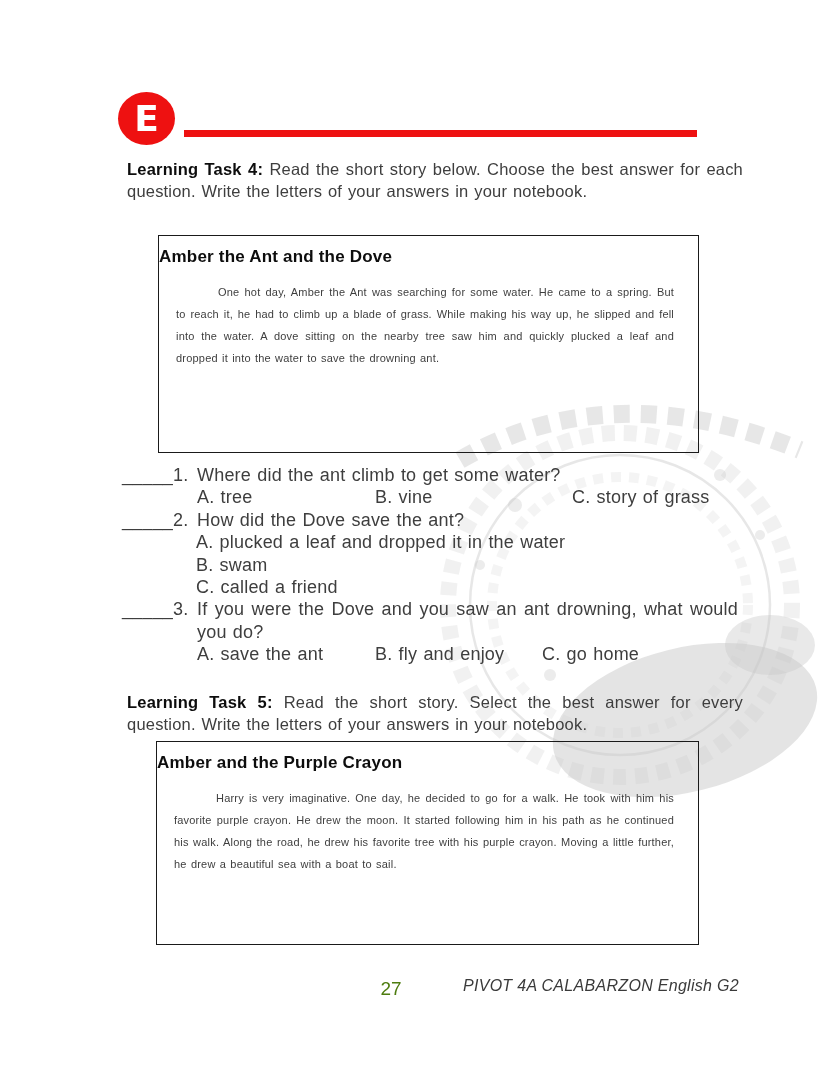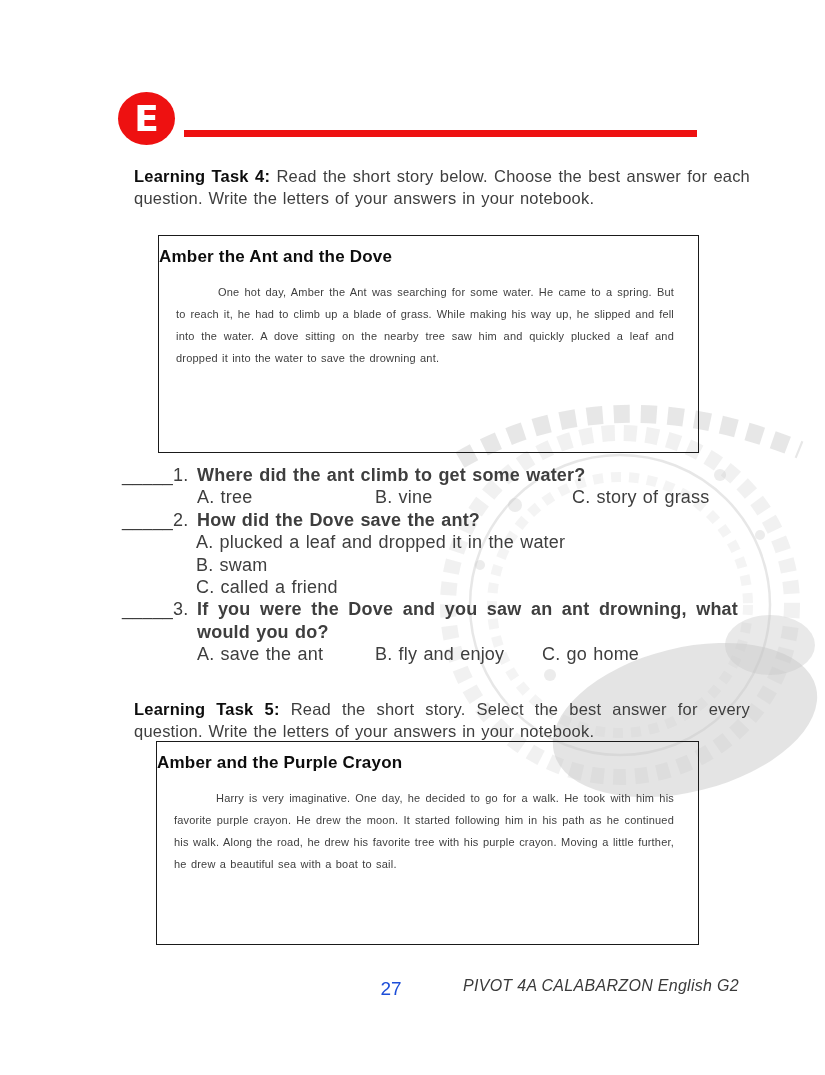--- a/index.html
+++ b/index.html
@@ -27,21 +27,21 @@
     position:absolute;left:184px;top:130px;
     width:513px;height:7px;background:#ee1111;
   }
 
   
   .para{
     position:absolute;left:122px;width:616px;
     font-size:16.5px;line-height:22px;
     text-align:justify;
     letter-spacing:0.2px;word-spacing:1px;
-    margin:12px;
+    margin:5px;
   }
   .para b{color:#0d0d0d;}
   .lt4{top:153px;}
   .lt5{top:686px;}
 
   
   .story-box{
     position:absolute;border:1.5px solid #1a1a1a;
     background:transparent;
   }
@@ -60,33 +60,33 @@
   }
 
   
   .questions{
     position:absolute;left:122px;top:464px;width:616px;
     font-size:18px;line-height:22.4px;
     letter-spacing:0.2px;word-spacing:1px;
   }
   .q-line{display:flex;}
   .q-num{display:inline-block;width:75px;flex:0 0 75px;white-space:nowrap;}
-  .q-text{flex:1;text-align:justify;font-weight:bold;}
+  .q-text{flex:1;text-align:justify;}
   .choices-row{position:relative;height:22.4px;}
   .choices-row .c{position:absolute;top:0;white-space:nowrap;text-align:right;}
   .c-a{left:75px;}
   .c-b{left:253px;}
   .q1 .c-c{left:450px;}
   .q3 .c-c{left:420px;}
   .choice-block{margin-left:74px;}
 
   
   .footer-num{
     position:absolute;left:0;top:978px;width:782px;
-    text-align:center;font-size:19px;color:#1d4ed8;
+    text-align:center;font-size:19px;color:#4d7c0f;
   }
   .footer-src{
     position:absolute;right:86px;top:977px;
     font-style:italic;font-size:16px;color:#3a3a3a;
     letter-spacing:0.3px;
   }
 </style>
 </head>
 <body>
 

